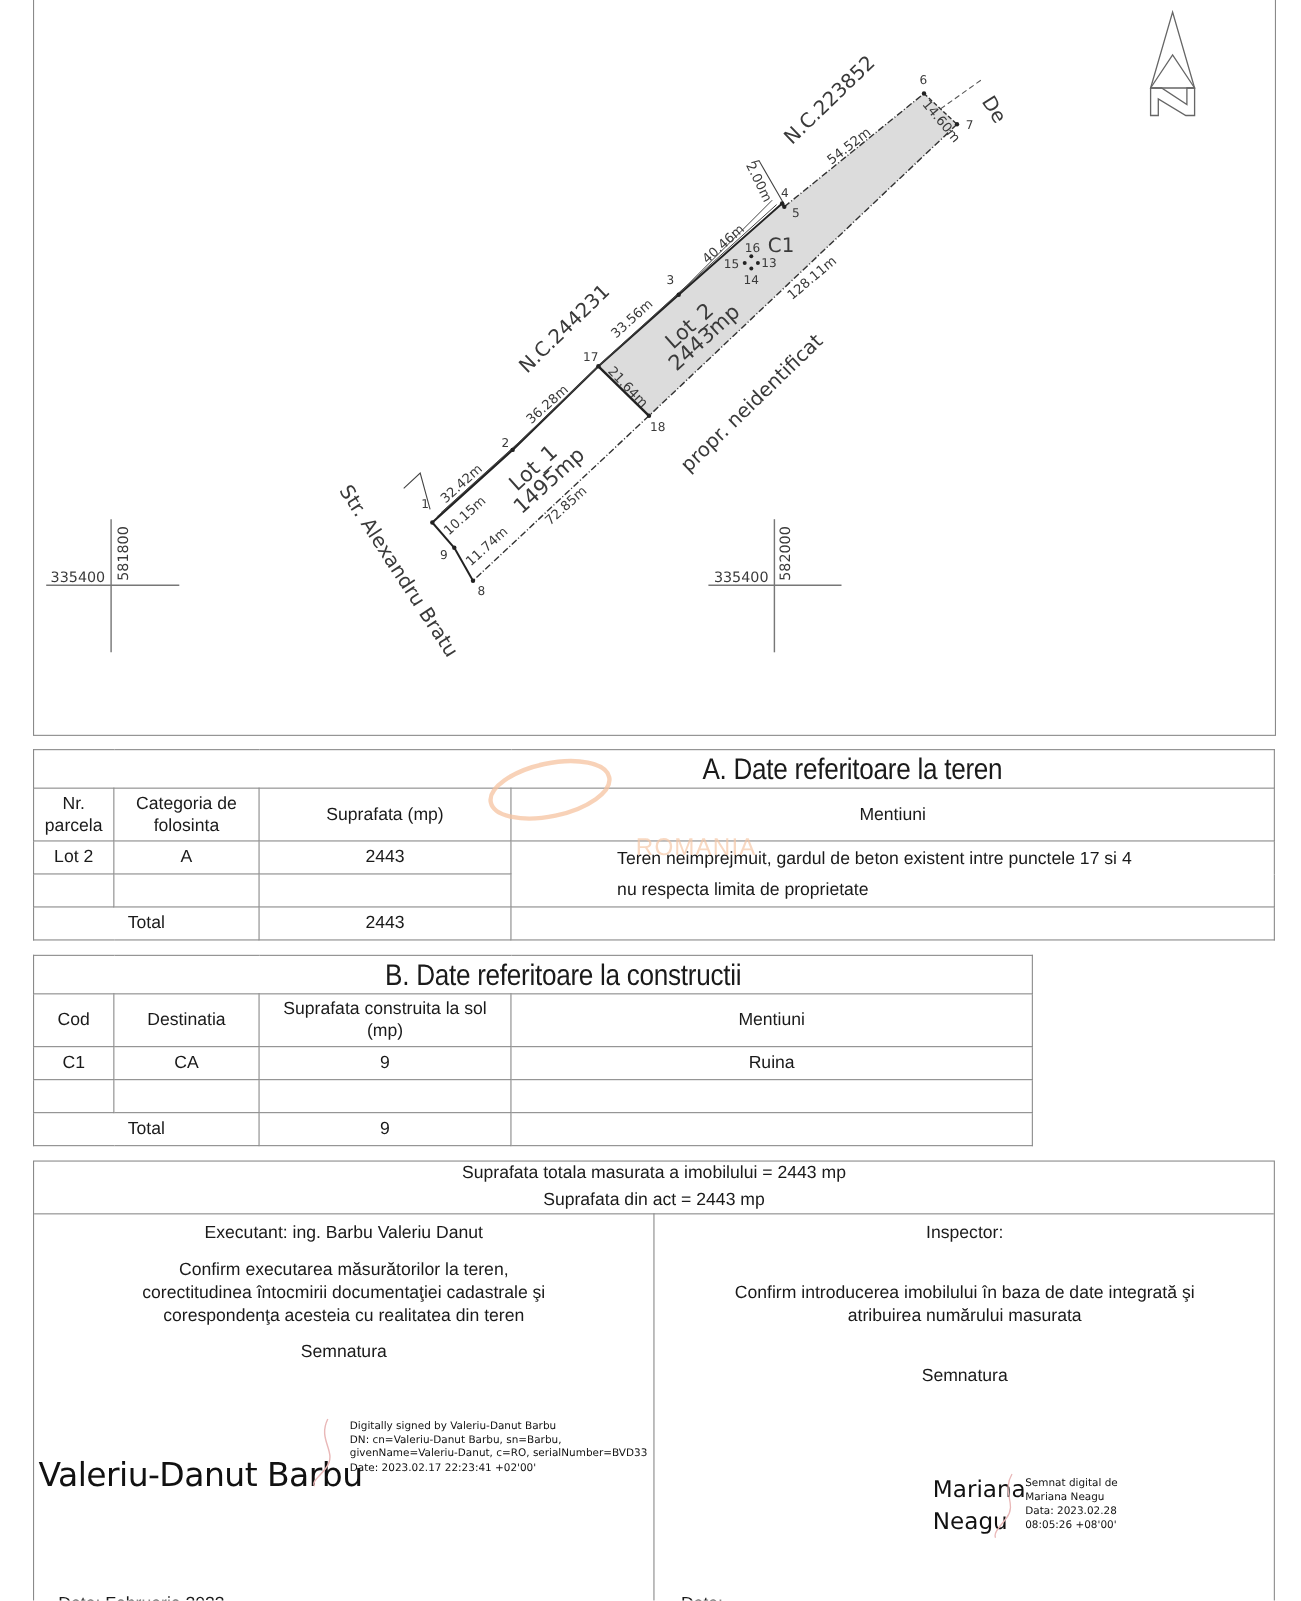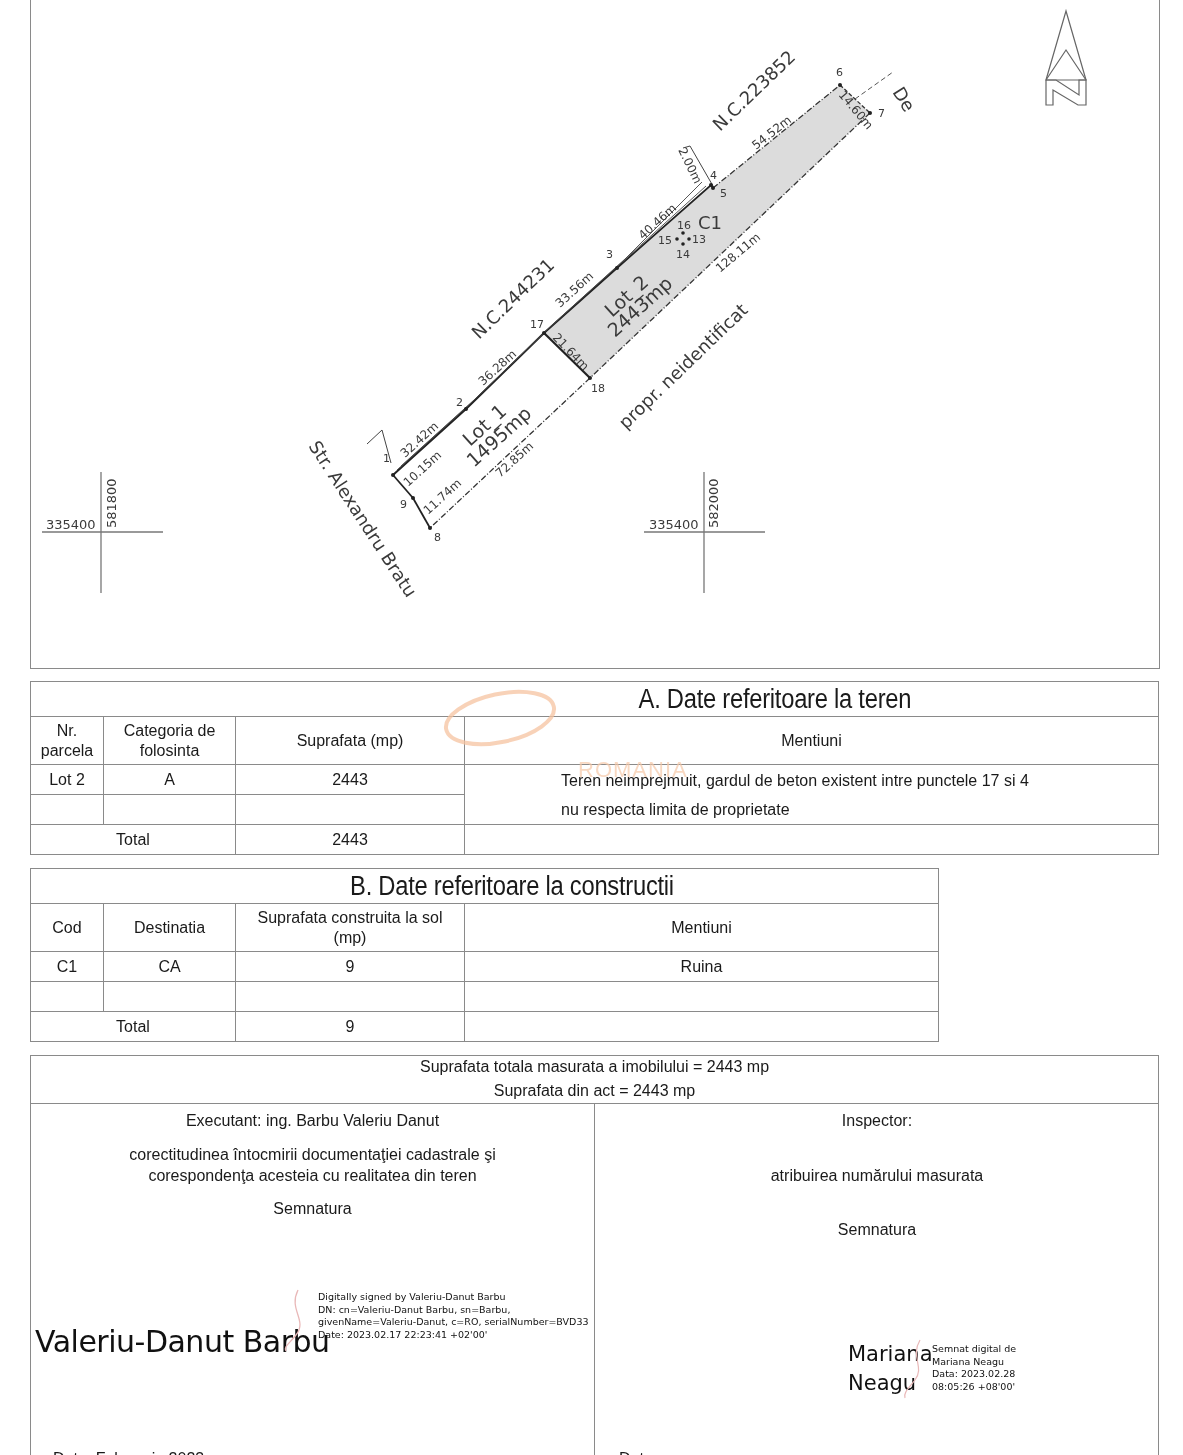--- a/index.html
+++ b/index.html
@@ -245,29 +245,31 @@
 
 <div id="summary-box" class="frame">
   <div class="summary-line" style="top:2px;">Suprafata totala masurata a imobilului = 2443 mp</div>
   <div class="summary-line" style="top:26px;">Suprafata din act = 2443 mp</div>
   <div class="hline" style="top:47px;"></div>
   <div class="vline" style="left:563px;top:47px;height:380px;"></div>
 
   <div class="col-text" style="left:0;width:563px;top:54px;">
     <div>Executant: ing. Barbu Valeriu Danut</div>
     <div style="height:13px"></div>
+    <div>Confirm executarea măsurătorilor la teren,</div>
     <div>corectitudinea întocmirii documentaţiei cadastrale şi</div>
     <div>corespondenţa acesteia cu realitatea din teren</div>
     <div style="height:12px"></div>
     <div>Semnatura</div>
   </div>
 
   <div class="col-text" style="left:563px;width:566px;top:54px;">
     <div>Inspector:</div>
     <div style="height:34px"></div>
+    <div>Confirm introducerea imobilului în baza de date integrată şi</div>
     <div>atribuirea numărului masurata</div>
     <div style="height:33px"></div>
     <div>Semnatura</div>
   </div>
 
   <div class="col-text" style="left:22px;top:392px;text-align:left;">Data: Februarie 2023</div>
   <div class="col-text" style="left:588px;top:392px;text-align:left;">Data:</div>
 </div>
 
 <div class="sig-name" style="left:35px;top:1295px;font-size:30px;letter-spacing:-0.5px;margin-top:29px;">Valeriu-Danut Barbu</div>

